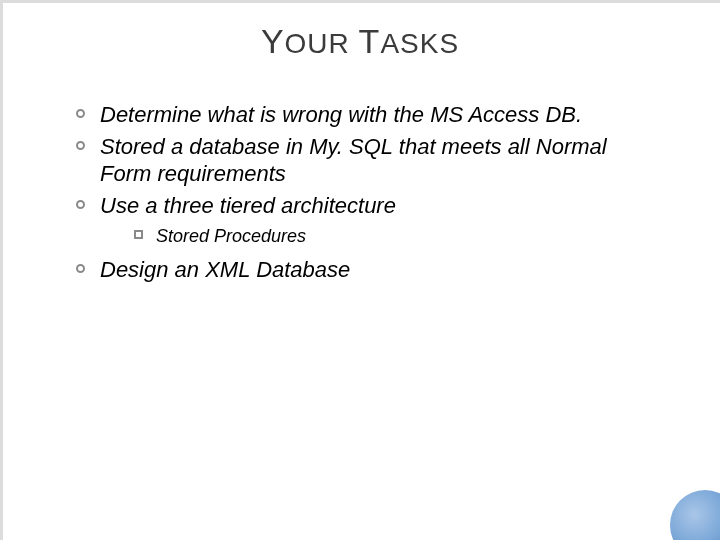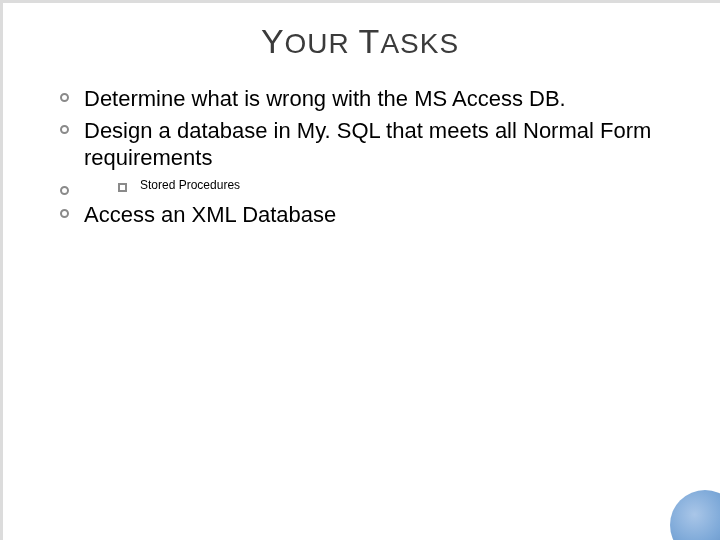--- a/index.html
+++ b/index.html
@@ -37,22 +37,23 @@
     position: absolute;
     top: 85px;
     left: 58px;
     right: 40px;
     font-size: 22px;
     line-height: 1.25;
     color: #000;
   }
   ul.top-list {
     list-style: none;
-    margin: 0;
+    margin: 16px;
     padding: 0;
+    font-style: italic;
   }
   ul.top-list > li {
     position: relative;
     padding-left: 26px;
     margin-bottom: 4px;
   }
   ul.top-list > li::before {
     content: "";
     position: absolute;
     left: 2px;
@@ -60,21 +61,21 @@
     width: 9px;
     height: 9px;
     border: 2px solid #8a8a8a;
     border-radius: 50%;
     box-sizing: border-box;
   }
   ul.sub-list {
     list-style: none;
     margin: 6px 0 8px 0;
     padding: 0 0 0 34px;
-    font-size: 12px;
+    font-size: 18px;
   }
   ul.sub-list > li {
     position: relative;
     padding-left: 22px;
     margin-bottom: 4px;
   }
   ul.sub-list > li::before {
     content: "";
     position: absolute;
     left: 0;
@@ -114,24 +115,25 @@
   <div class="edge-top"></div>
   <div class="edge-left"></div>
 
   <div class="title">
     <span class="cap">Y</span><span>OUR</span><span> </span><span class="cap">T</span><span>ASKS</span>
   </div>
 
   <div class="body">
     <ul class="top-list">
       <li><span>Determine what is wrong with the MS Access DB.</span></li>
-      <li><span>Design a database in My. SQL that meets all Normal Form requirements</span></li>
+      <li><span>Stored a database in My. SQL that meets all Normal Form requirements</span></li>
       <li>
+        <span>Use a three tiered architecture</span>
         <ul class="sub-list">
           <li><span>Stored Procedures</span></li>
         </ul>
       </li>
-      <li><span>Access an XML Database</span></li>
+      <li><span>Design an XML Database</span></li>
     </ul>
   </div>
 
   <div class="circle-deco"></div>
 </div>
 
 </body></html>

